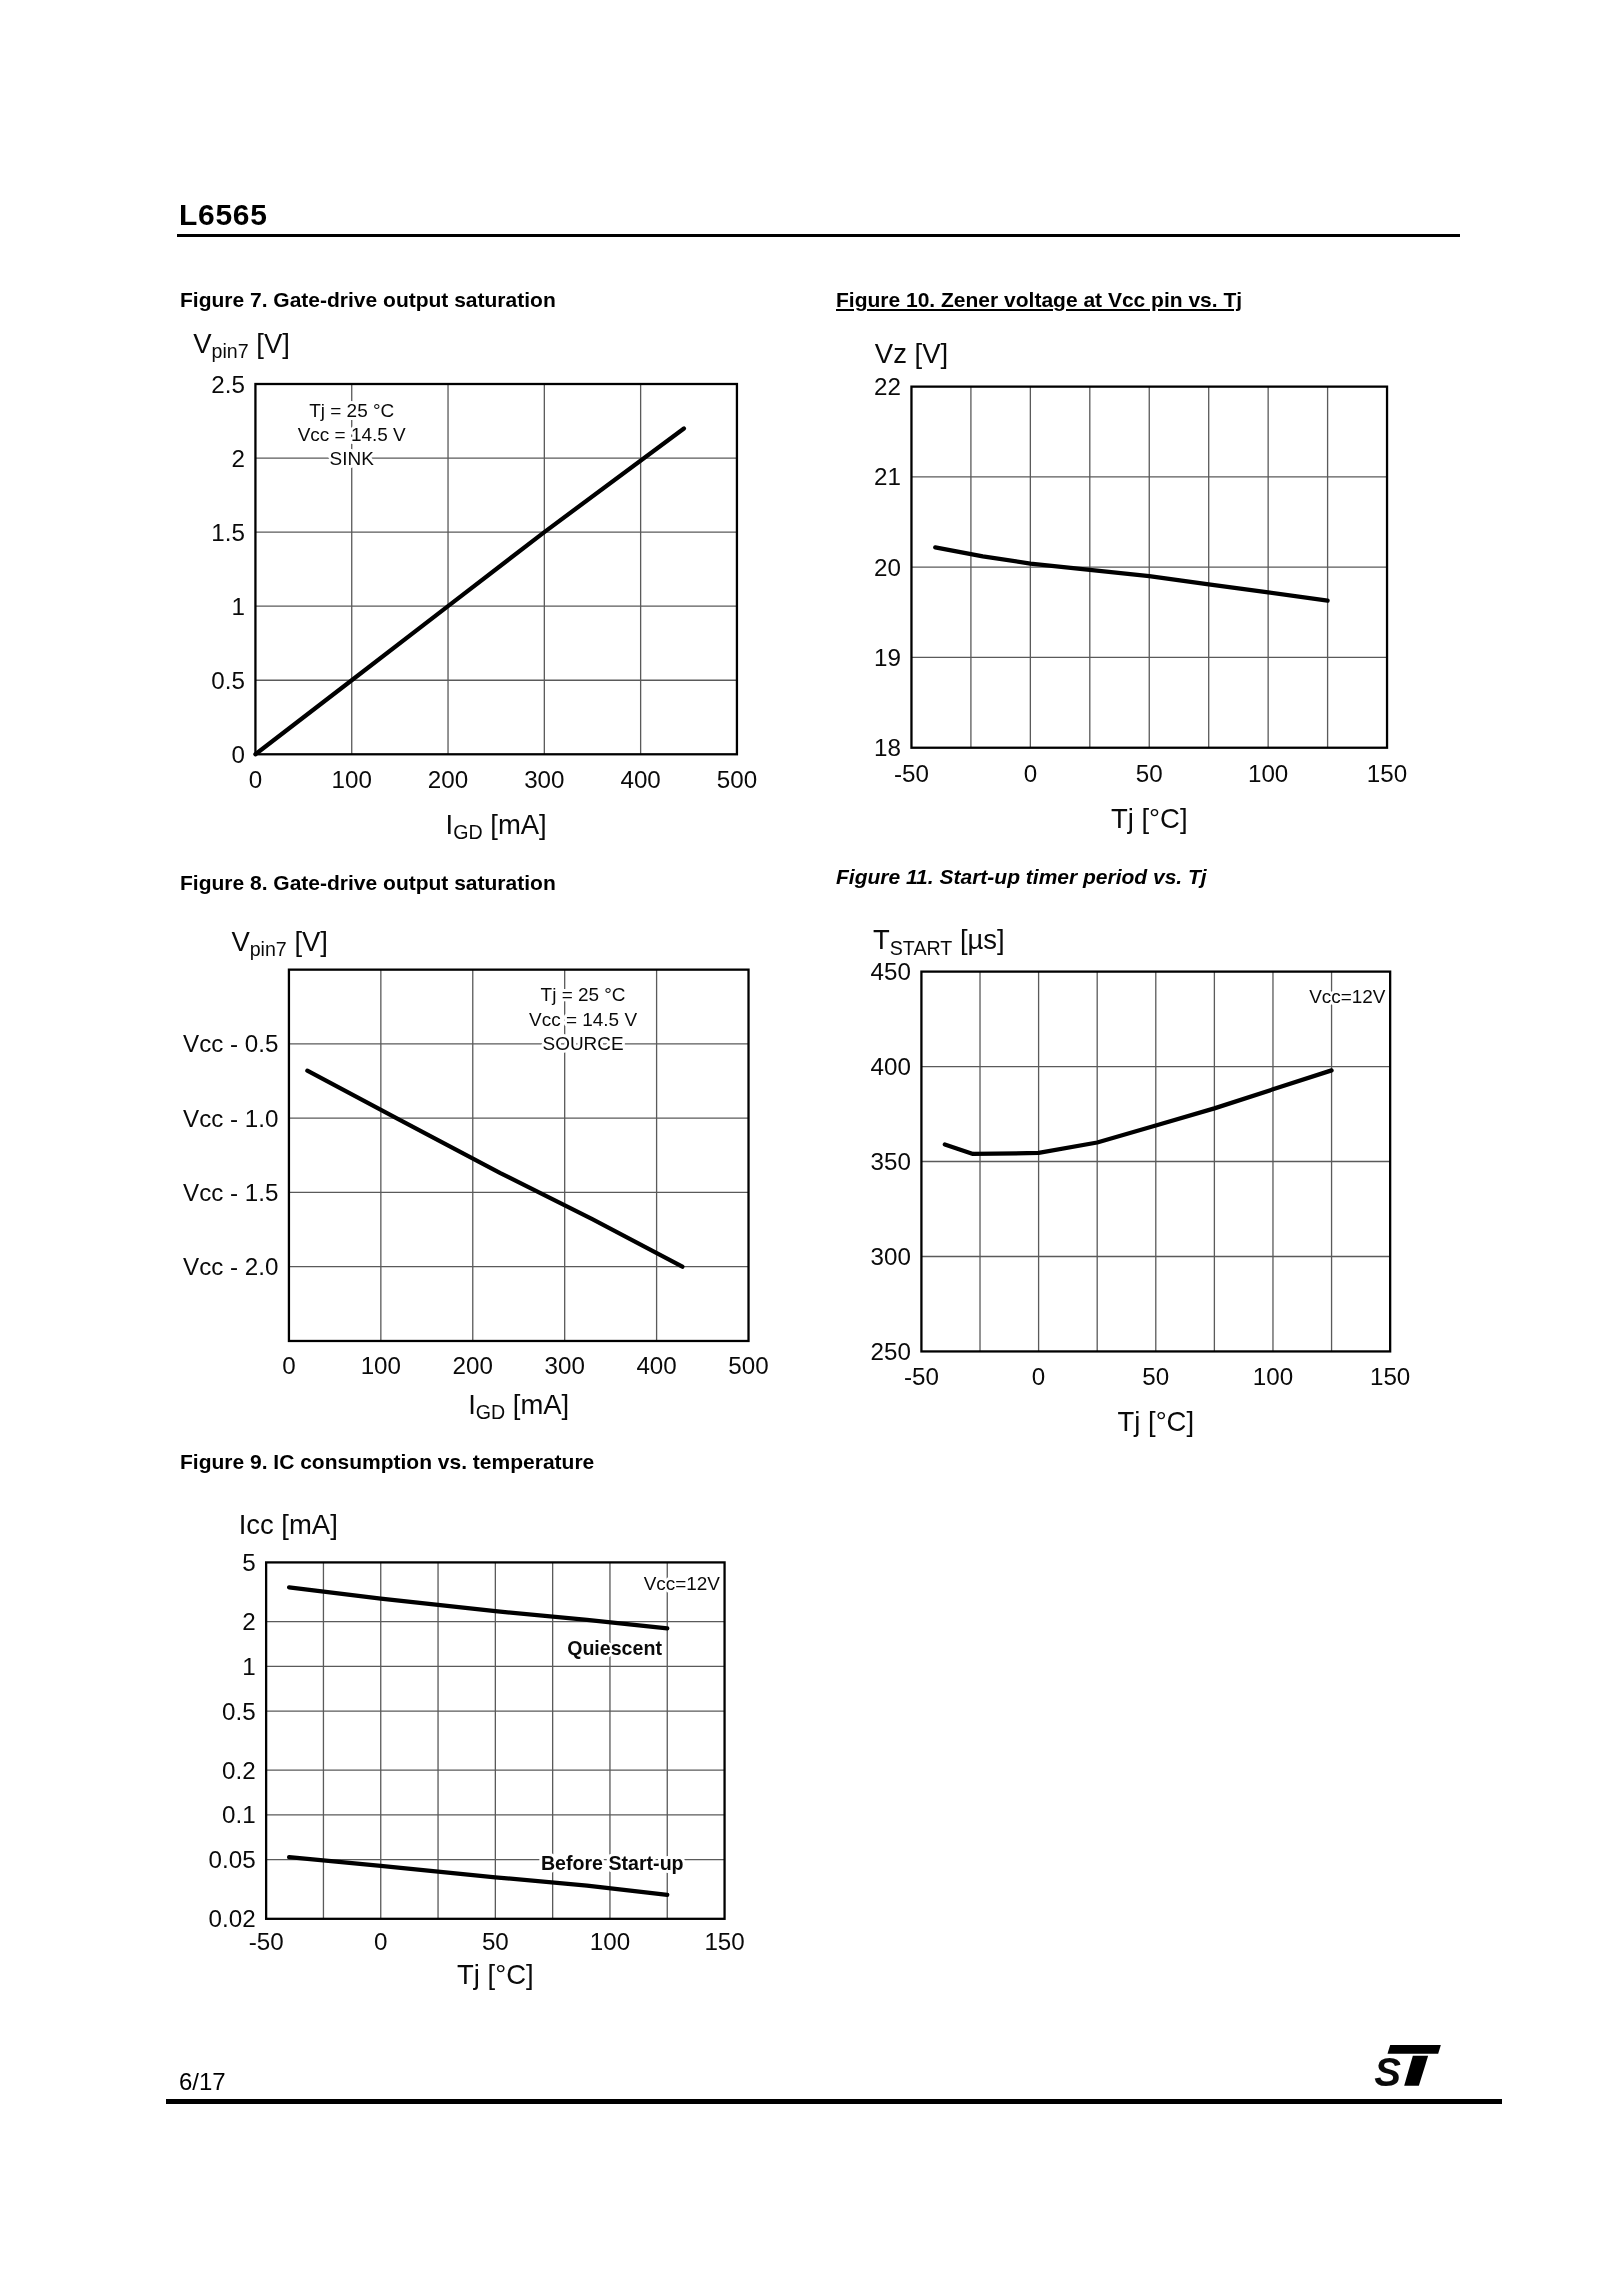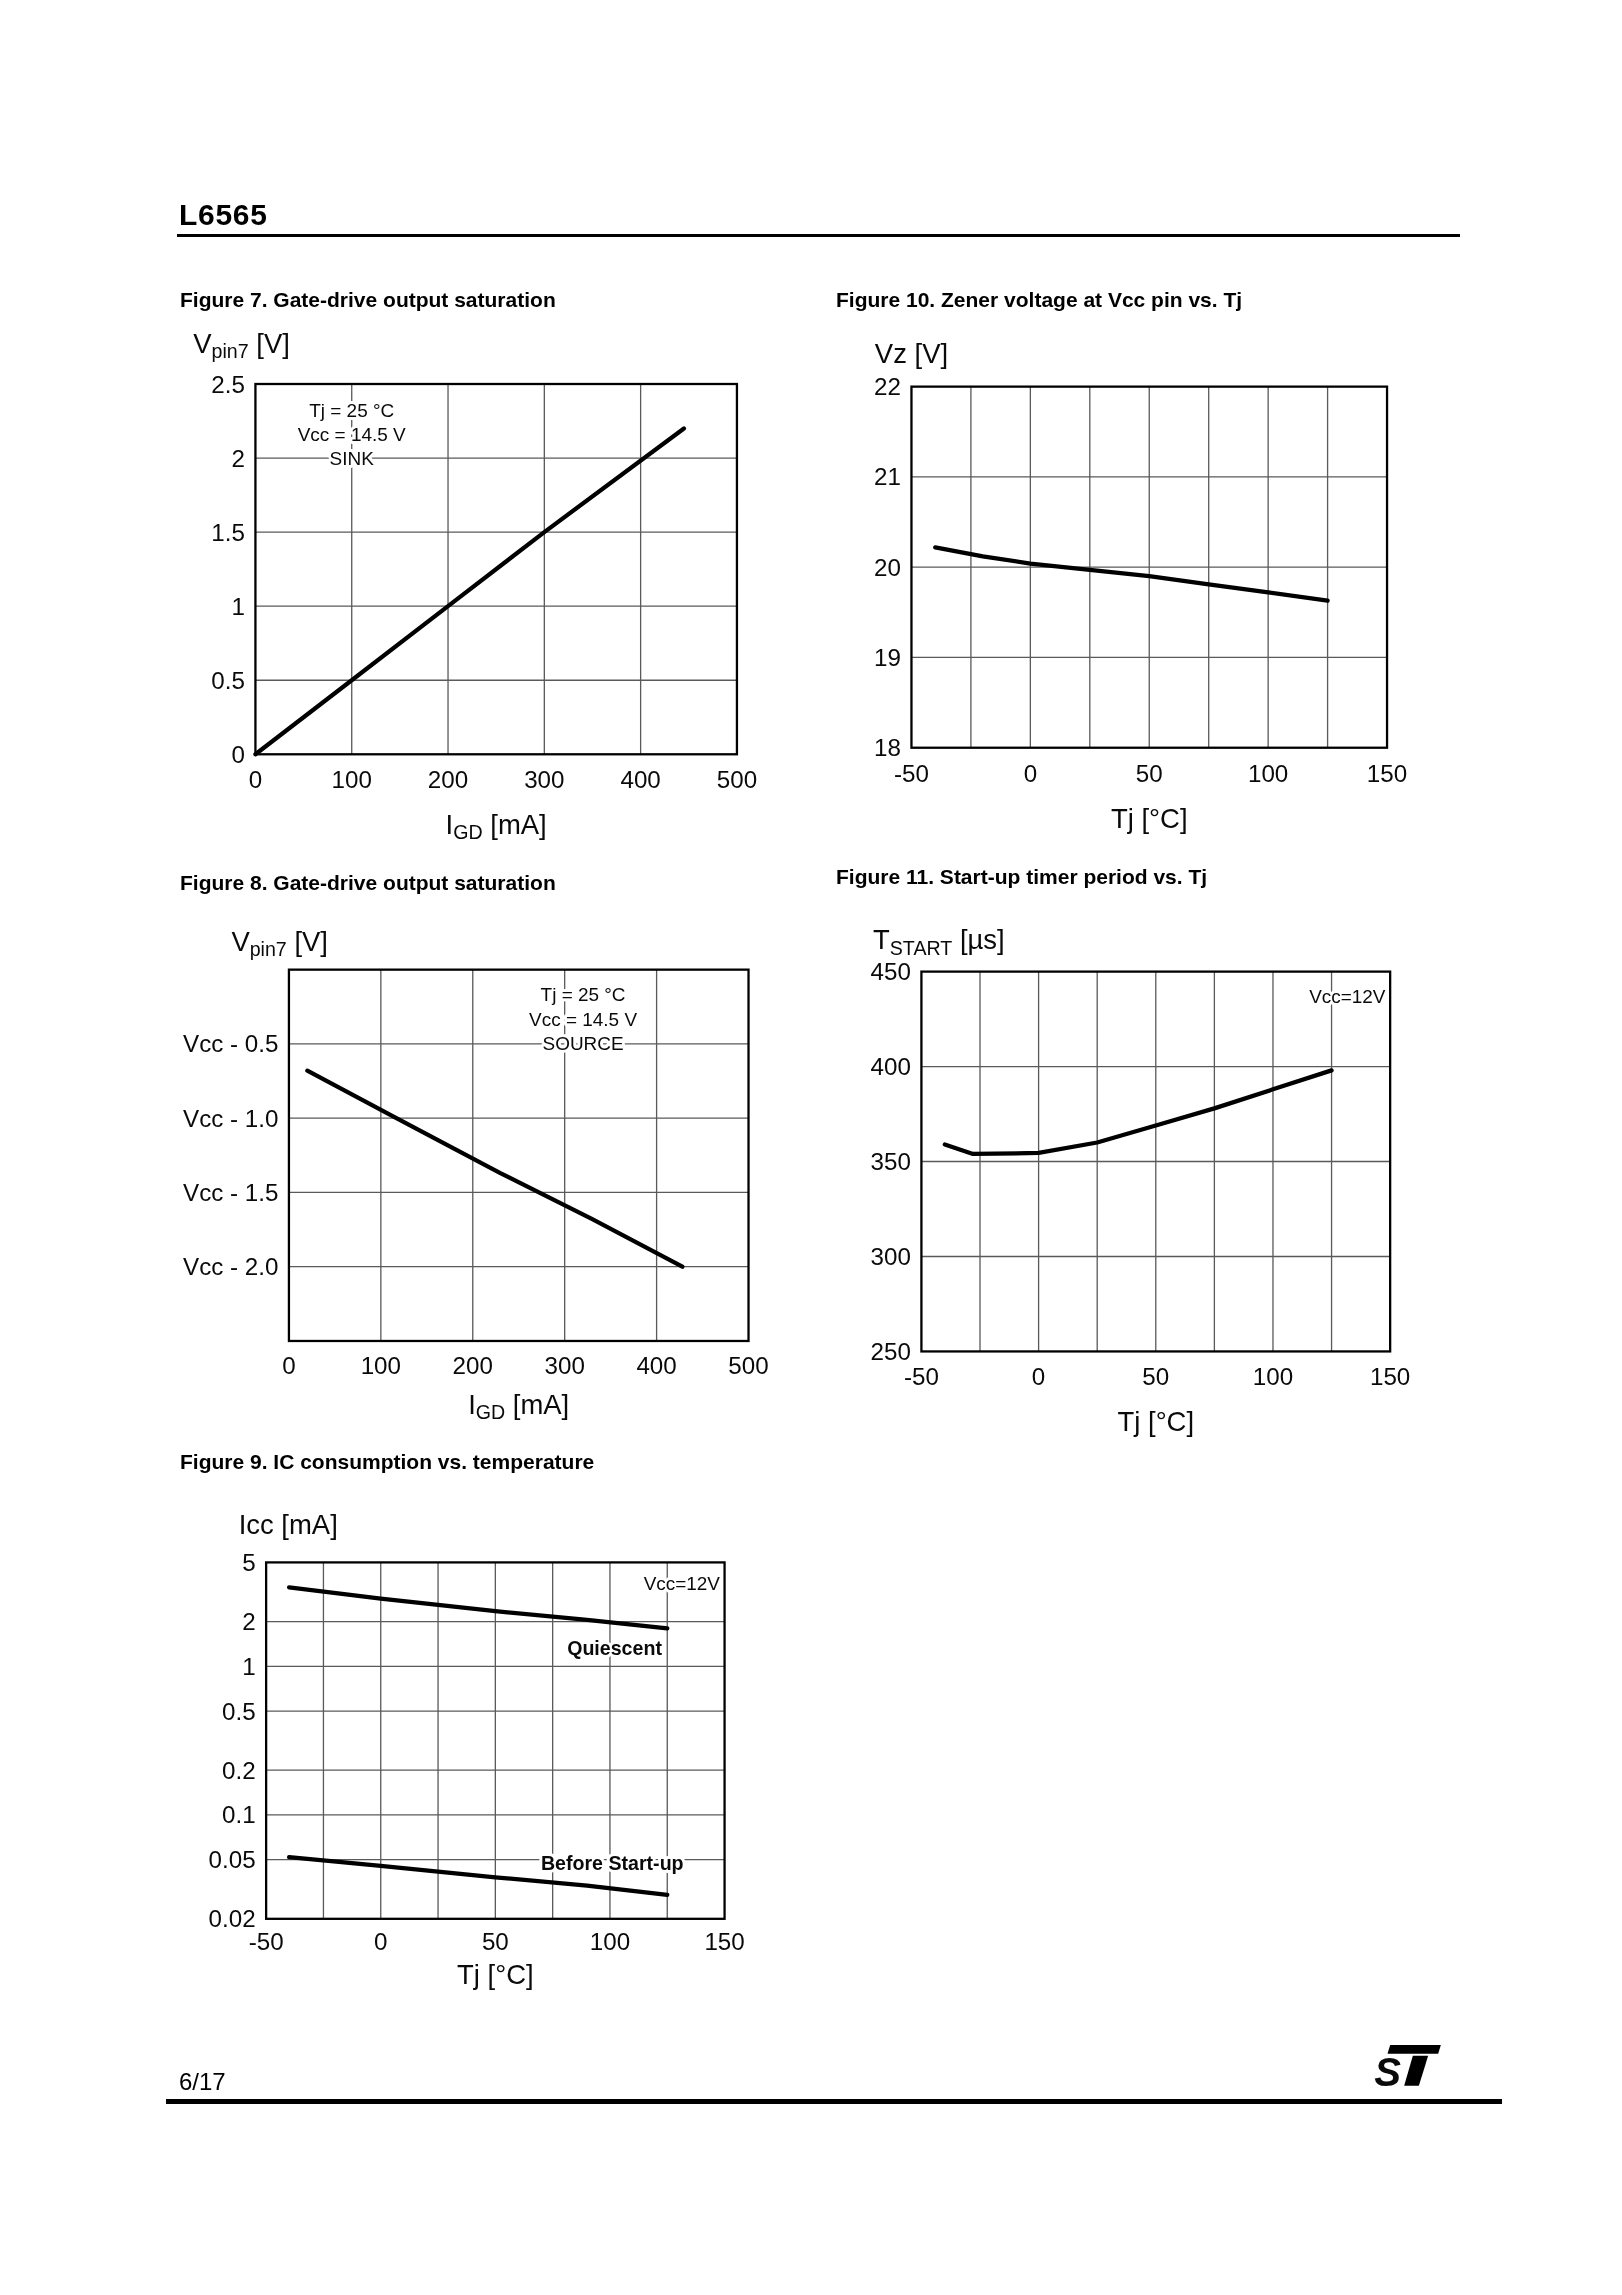--- a/index.html
+++ b/index.html
@@ -6,23 +6,23 @@
   body{
     width:1622px;height:2295px;position:relative;
     font-family:"Liberation Sans","DejaVu Sans",sans-serif;color:#000;
     overflow:hidden;
   }
   .page{position:absolute;left:0;top:0;width:1622px;height:2295px;background:#fff;margin-top:16px;}
   .hdr-title{position:absolute;left:179px;top:182px;font-size:30px;font-weight:bold;letter-spacing:0.7px;}
   .hdr-rule{position:absolute;left:177px;top:218px;width:1283px;height:3.3px;background:#000;}
   .fig-title{position:absolute;font-size:21px;font-weight:bold;white-space:nowrap;}
   .t-fig7{left:180px;top:272px;}
-  .t-fig10{left:836px;top:272px;}
+  .t-fig10{left:836px;top:272px;text-decoration:underline;}
   .t-fig8{left:180px;top:855px;text-align:center;}
-  .t-fig11{left:836px;top:849px;}
+  .t-fig11{left:836px;top:849px;font-style:italic;}
   .t-fig9{left:180px;top:1434px;text-align:right;}
   svg.chart{position:absolute;overflow:visible;}
   .c-fig7{left:180px;top:298px;}
   .c-fig10{left:831px;top:298px;}
   .c-fig8{left:180px;top:902px;}
   .c-fig11{left:831px;top:902px;}
   .c-fig9{left:170px;top:1484px;}
   svg text{fill:#0a0a0a;}
   .tick{font-size:37px;}
   .axis-title{font-size:42px;}

